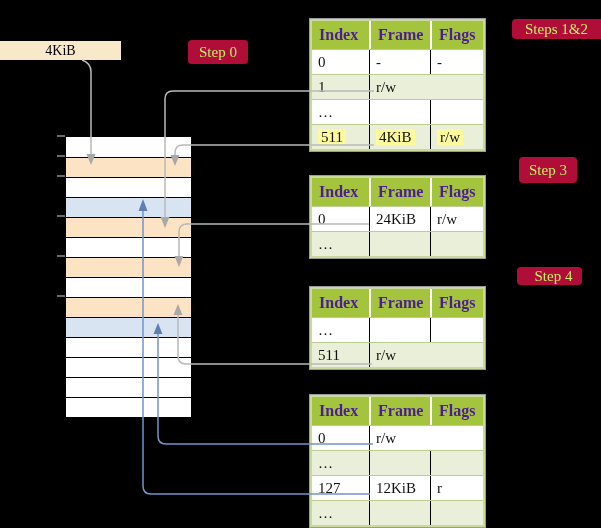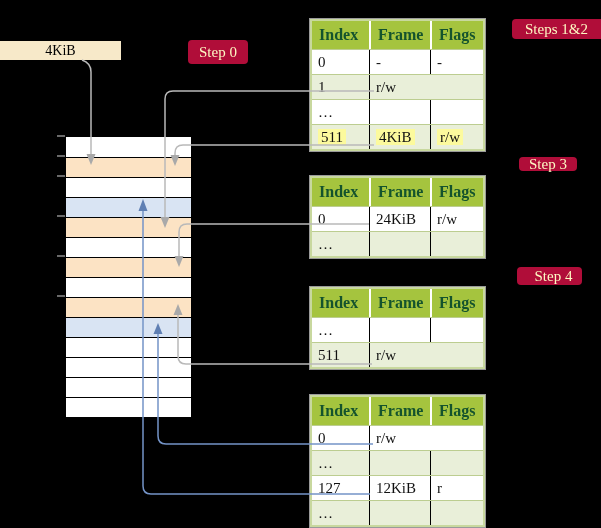--- a/index.html
+++ b/index.html
@@ -8,46 +8,46 @@
     font-family:"Liberation Serif","DejaVu Serif",serif;
   }
   
   .root-box{
     position:absolute;left:0;top:41px;width:121px;height:19px;
     background:#f7e9c9;color:#000;font-size:14px;
     display:flex;align-items:center;justify-content:center;
   }
   
   .step{
-    position:absolute;background:#b00d39;color:#fef9c3;font-size:15px;
+    position:absolute;background:#b00d39;color:#bef264;font-size:15px;
     display:flex;align-items:center;justify-content:center;border-radius:4px;
     white-space:nowrap;
   }
   #step0{left:188px;top:40px;width:60px;height:24px;}
   #steps12{left:512px;top:19px;width:89px;height:20px;border-radius:4px 0 0 4px;}
-  #step3{left:519px;top:157px;width:58px;height:14px;}
+  #step3{left:519px;top:157px;width:58px;height:26px;}
   #step4{left:517px;top:267px;width:57px;height:18px;padding-left:8px;}
   
   .mem-stack{
     position:absolute;left:65px;top:136px;width:125px;
     border:1px solid #000;background:#fff;
   }
   .mem-row{height:20px;box-sizing:border-box;background:#fff;border-top:1px solid #000;}
   .mem-row:first-child{border-top:none;height:20px;}
   .mem-row[data-kind="page-table"]{background:#fce3c4;}
   .mem-row[data-kind="mapped-page"]{background:#d9e4f3;}
   
   .pt-table{
     position:absolute;left:310px;width:171px;
     border:2px solid #c8d89e;box-shadow:0 0 0 1px #9a9a9a;background:#fff;
   }
   #table1{top:19px;} #table2{top:176px;} #table3{top:287px;} #table4{top:395px;}
   .pt-header{display:grid;grid-template-columns:57px 61px 53px;background:#a5c43e;height:28px;}
   .pt-header .hcell{
-    box-sizing:border-box;color:#14532d;font-weight:bold;font-size:16px;line-height:28px;
+    box-sizing:border-box;color:#4c1d95;font-weight:bold;font-size:16px;line-height:28px;
     padding-left:7px;border-left:2px solid #fff;overflow:hidden;
   }
   .pt-header .hcell:first-child{border-left:none;}
   .pt-row{display:grid;grid-template-columns:57px 61px 53px;height:25px;box-sizing:border-box;border-top:1.5px solid #bccd90;background:#fff;}
   .pt-row:first-of-type{border-top:none;height:25px;}
   .pt-row.alt{background:#e9efd9;}
   .pt-cell{
     box-sizing:border-box;font-size:15px;line-height:24px;padding-left:6px;
     border-left:1px solid #000;color:#111;overflow:hidden;white-space:nowrap;
   }

